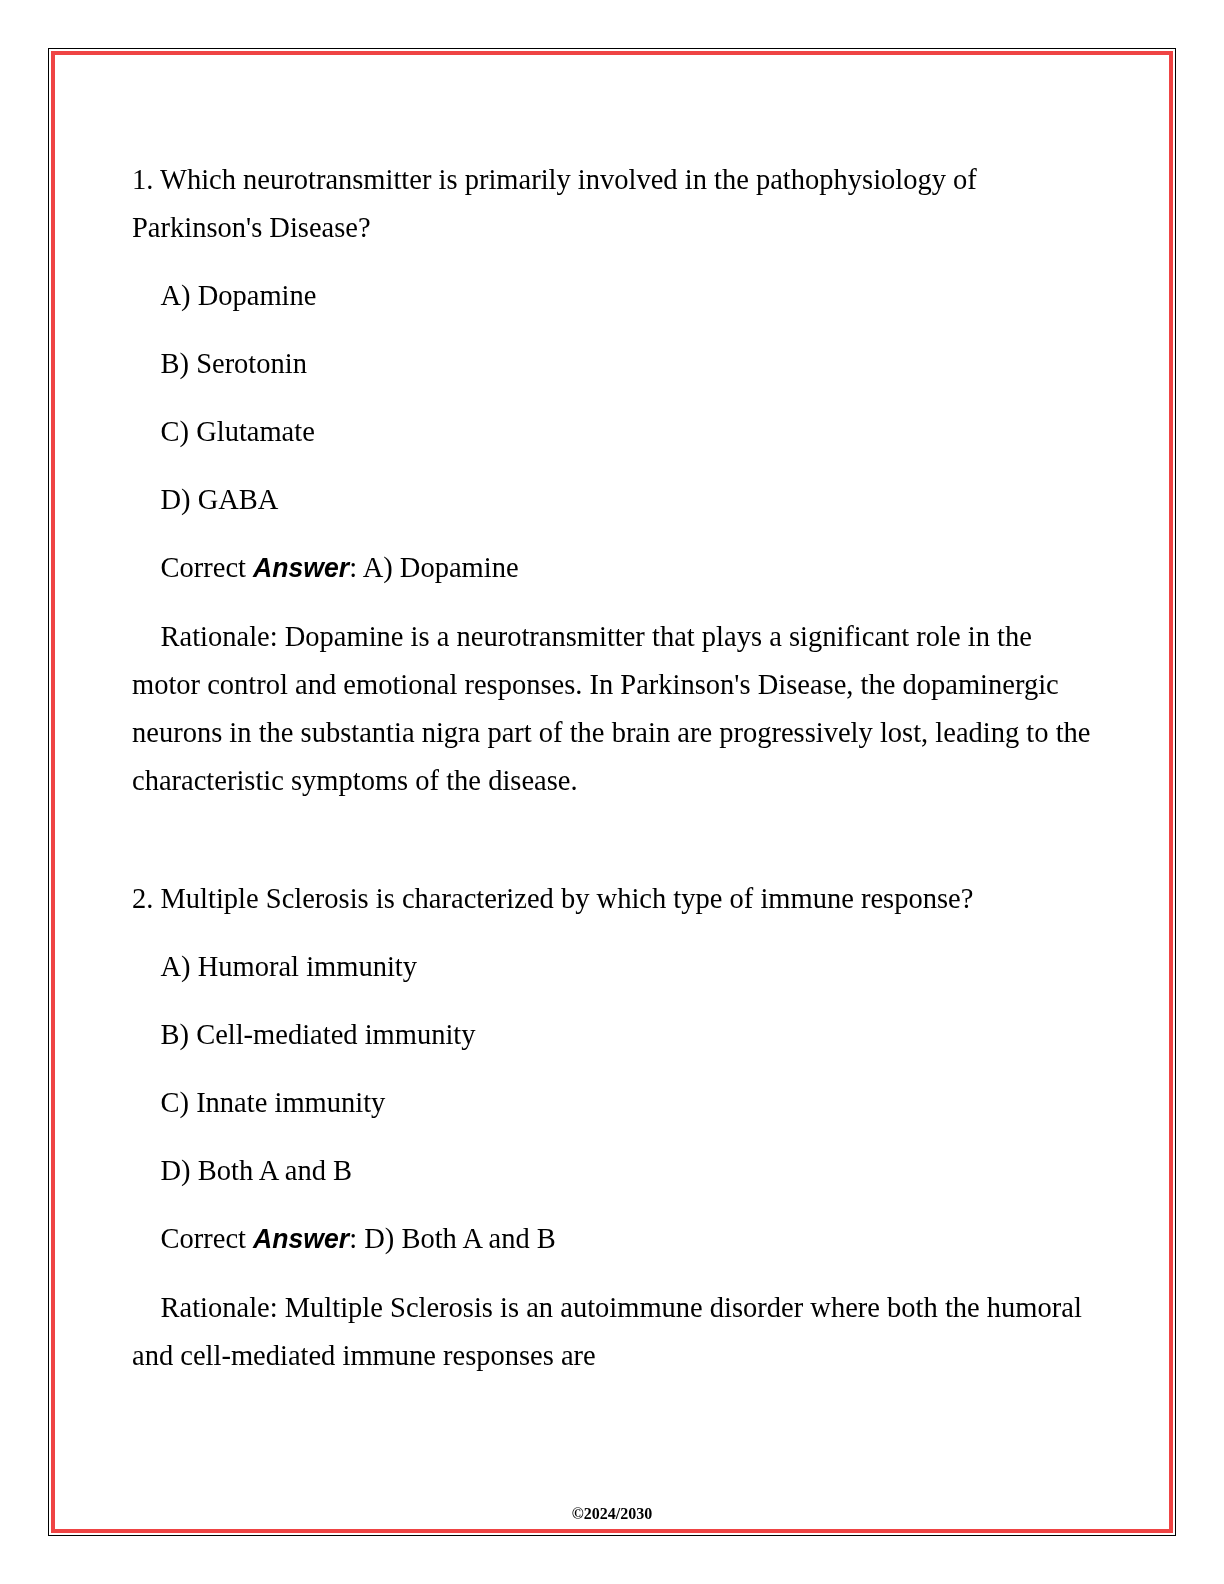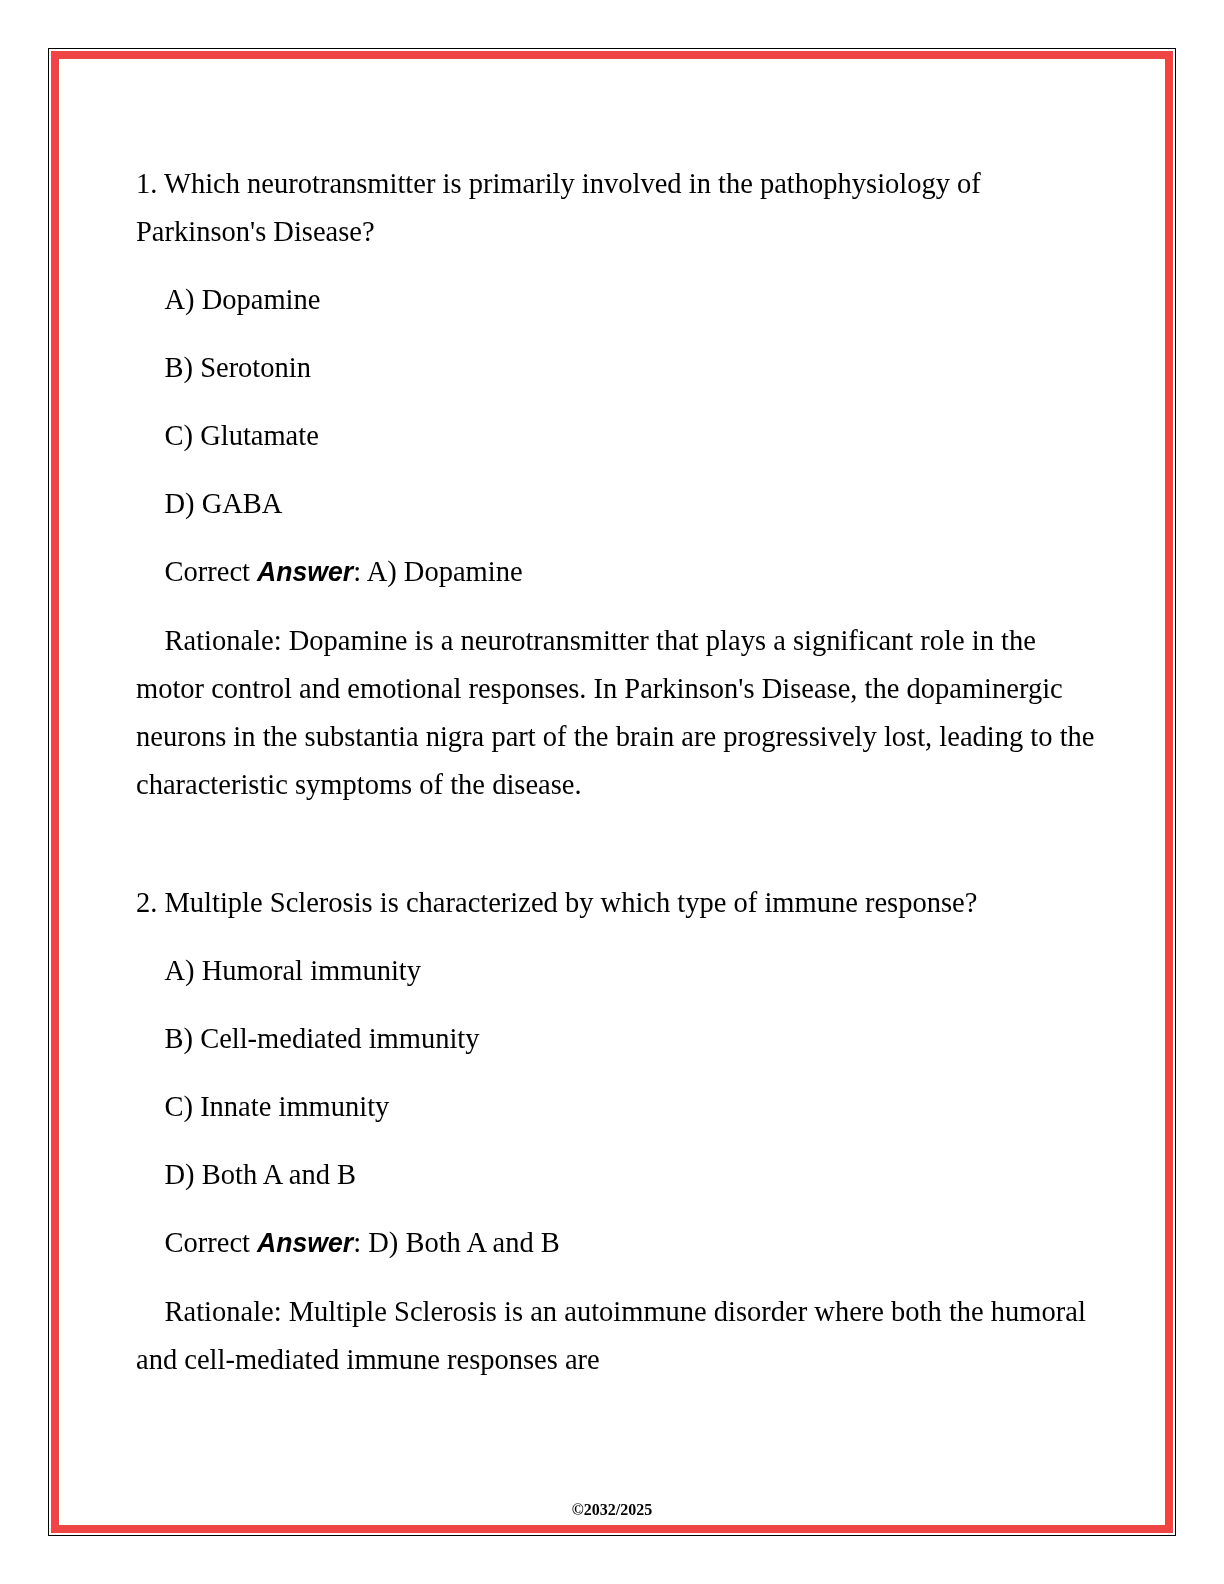--- a/index.html
+++ b/index.html
@@ -16,21 +16,21 @@
     overflow: hidden;
   }
   .frame-outer {
     position: absolute;
     inset: 48px;
     border: 1.5px solid #000000;
   }
   .frame-inner {
     position: absolute;
     inset: 2px;
-    border: 8px solid #ef4444;
+    border: 4px solid #ef4444;
     padding-left: 32px;
   }
   .content {
     position: absolute;
     left: 77px;
     top: 80px;
     width: 1010px;
     transform: scaleX(0.95);
     transform-origin: left top;
     font-size: 30px;
@@ -91,16 +91,16 @@
         <p class="option">A) Humoral immunity</p>
         <p class="option">B) Cell-mediated immunity</p>
         <p class="option">C) Innate immunity</p>
         <p class="option">D) Both A and B</p>
         <p class="answer-line"><span>Correct </span><span class="answer-word">Answer</span><span>: D) Both A and B</span></p>
         <p class="rationale">Rationale: Multiple Sclerosis is an autoimmune disorder where both the humoral and cell-mediated immune responses are</p>
       </section>
 
     </div>
 
-    <div class="page-footer">©2032/2025</div>
+    <div class="page-footer">©2024/2030</div>
 
   </div>
 </div>
 
 </body></html>

